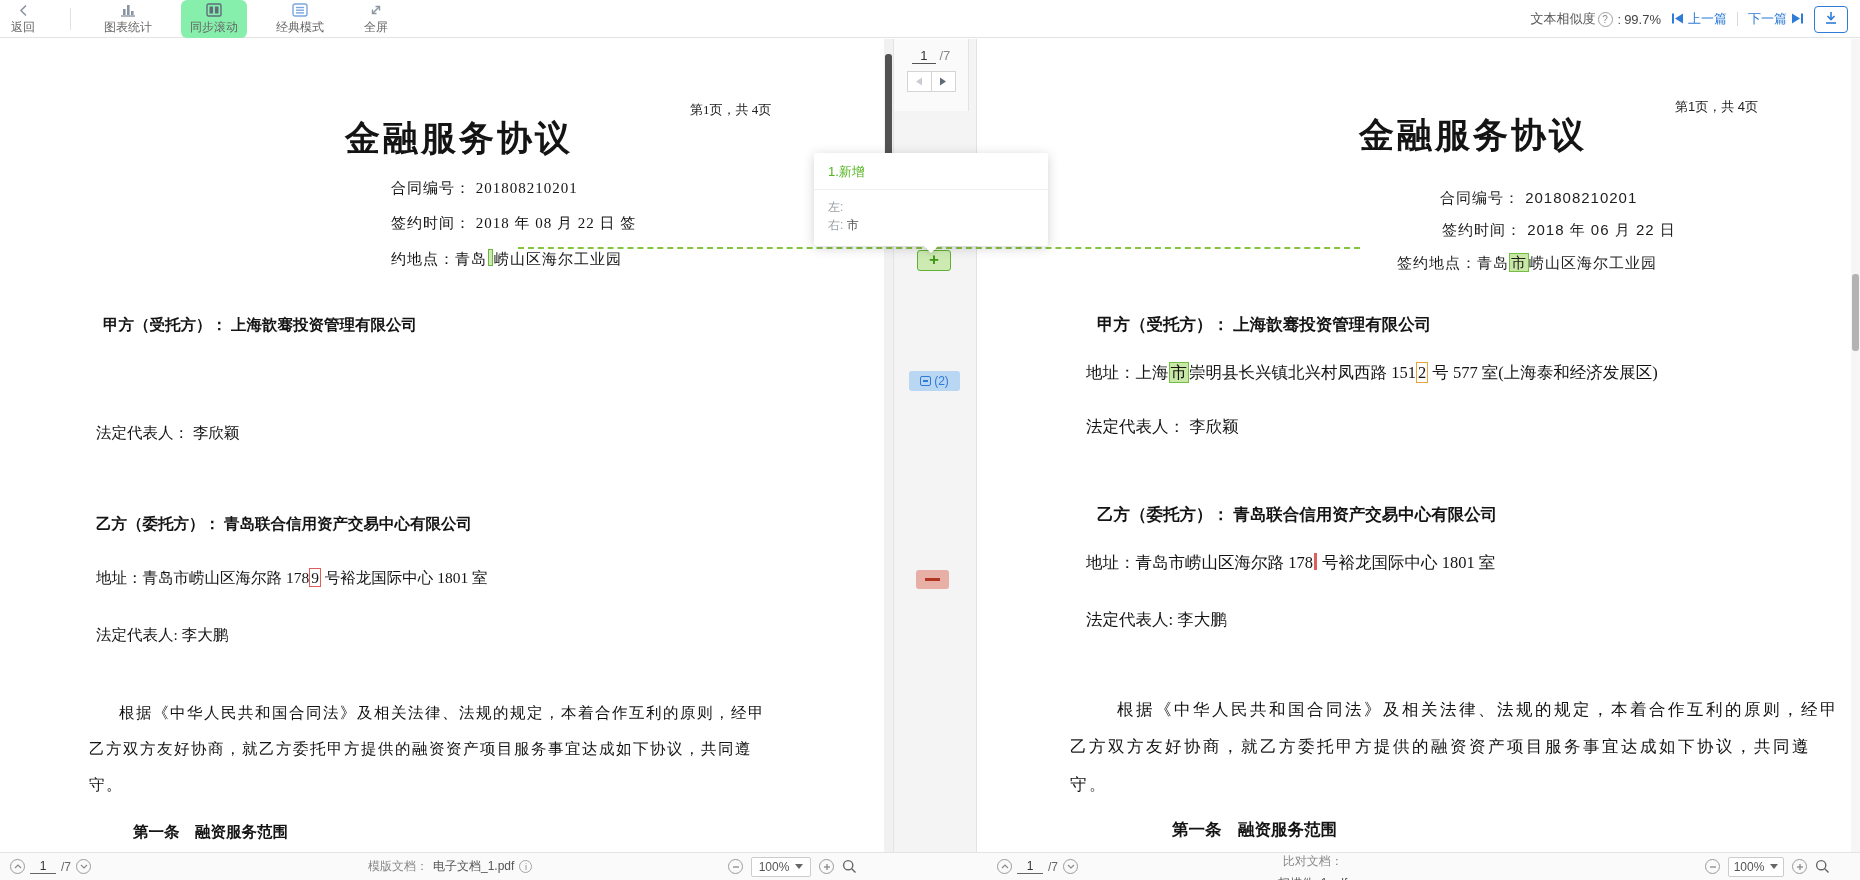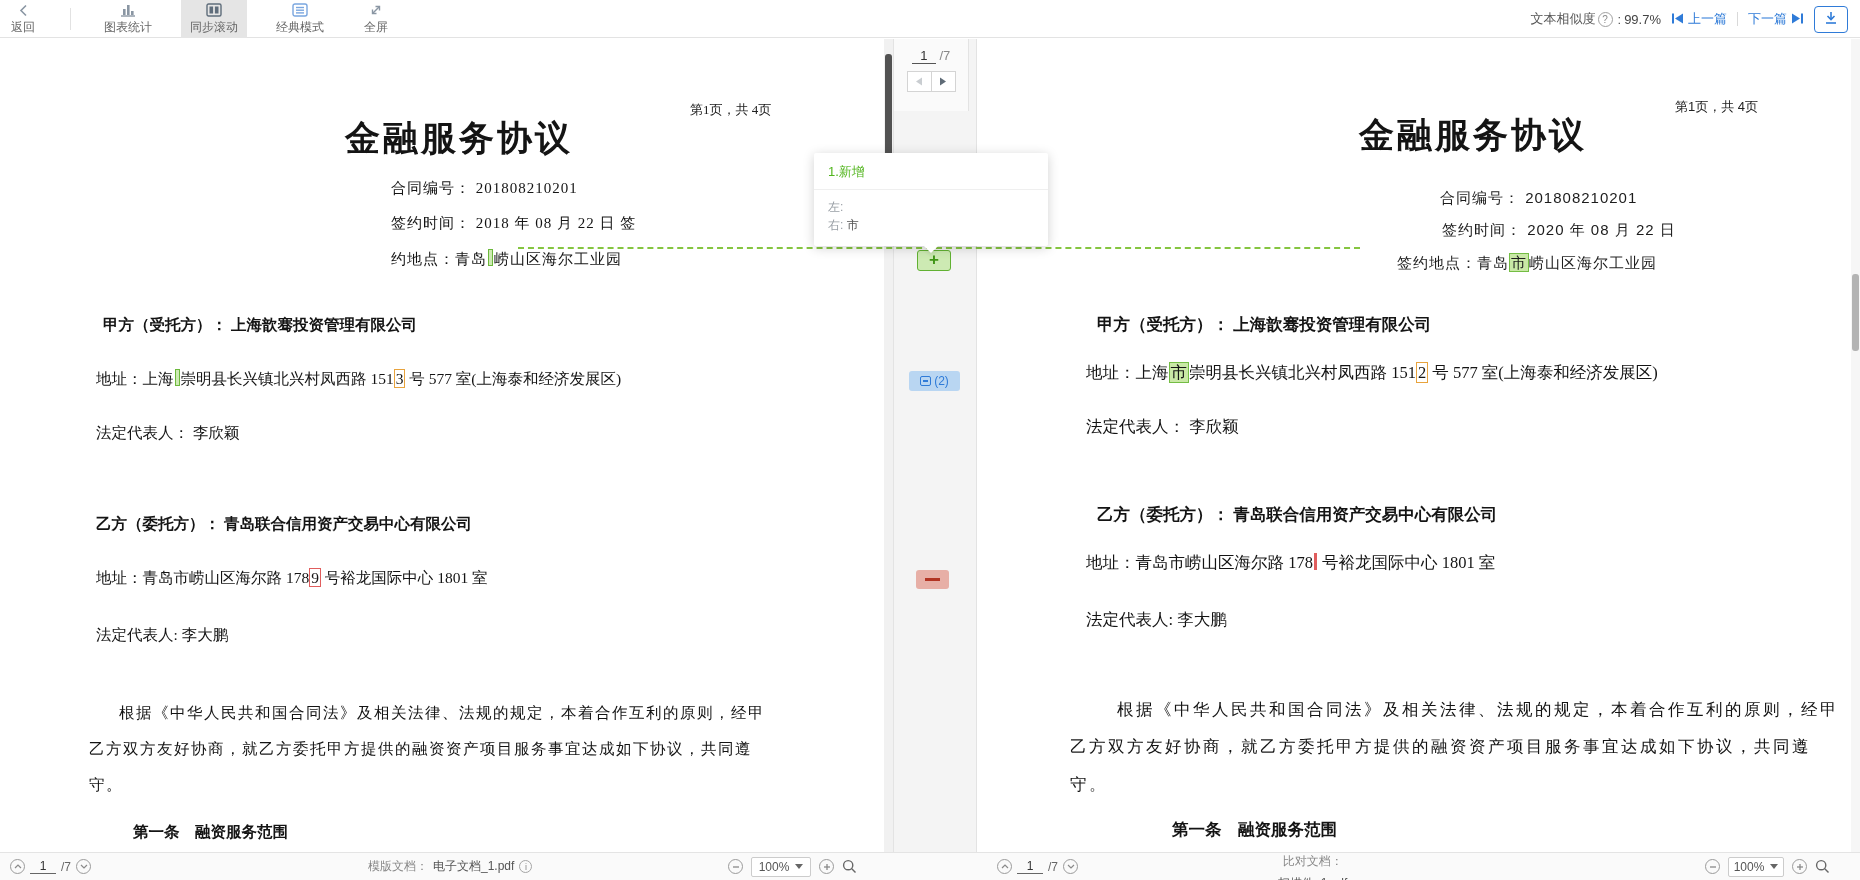--- a/index.html
+++ b/index.html
@@ -5,21 +5,21 @@
   * { margin:0; padding:0; box-sizing:border-box; }
   html,body { width:1860px; height:880px; overflow:hidden; background:#fff;
               font-family:"Liberation Sans", sans-serif; }
 
   
   .toolbar { position:absolute; top:0; left:0; right:0; height:38px; background:#fff;
              border-bottom:1px solid #e3e3e3; z-index:20; }
   .tb-left { position:absolute; left:0; top:0; height:38px; display:flex; align-items:stretch;gap:20px; }
   .tbtn { min-width:46px; padding:0 9px; display:flex; flex-direction:column; align-items:center;
           justify-content:center; gap:2px; font-size:12px; color:#666; cursor:pointer; }
-  .tbtn.active { background:#e5e5e5; }
+  .tbtn.active { background:#86efac;border-radius:6px; }
   .tbtn .ticon { height:15px; display:flex; align-items:flex-end; }
   .tb-divider { width:1px; height:22px; background:#e2e2e2; align-self:center; margin:0 4px; }
   .tb-right { position:absolute; right:12px; top:0; height:38px; display:flex; align-items:center;
               gap:10px; font-size:13px; color:#555; }
   .qcircle { width:15px; height:15px; border:1px solid #a0a0a0; border-radius:50%; color:#8a8a8a;
              font-size:10px; display:inline-flex; align-items:center; justify-content:center; margin:0 2px; }
   .navlink { color:#2f7bd8; display:flex; align-items:center; gap:4px; cursor:pointer; }
   .vdiv { width:1px; height:14px; background:#d9d9d9; }
   .dlbtn { width:34px; height:27px; border:1px solid #2f7bd8; border-radius:4px; display:flex;
            align-items:center; justify-content:center; cursor:pointer; background:#fff; }
@@ -207,23 +207,20 @@
 
   <div class="pane-left">
     <div class="dline pghdr" style="left:690px; top:62px;">第1页，共 4页</div>
     <div class="dline doc-title" style="left:345px; top:76px;">金融服务协议</div>
     <div class="dline meta-l" style="left:391px; top:140px;">合同编号： 201808210201</div>
     <div class="dline meta-l" style="left:391px; top:175px;">签约时间： 2018 年 08 月 22 日 签</div>
     <div class="dline meta-l" style="left:391px; top:210px;">
       <span>约地点：青岛</span><span class="ins-caret"></span><span>崂山区海尔工业园</span>
     </div>
     <div class="dline b" style="left:103px; top:276px;">甲方（受托方）： 上海歆骞投资管理有限公司</div>
-    <div class="dline" style="left:96px; top:330px;">
-      <span>地址：上海</span><span class="ins-caret"></span><span>崇明县长兴镇北兴村凤西路 151</span><span class="box-mod">3</span><span> 号 577 室(上海泰和经济发展区)</span>
-    </div>
     <div class="dline" style="left:96px; top:384px;">法定代表人： 李欣颖</div>
     <div class="dline b" style="left:96px; top:475px;">乙方（委托方）： 青岛联合信用资产交易中心有限公司</div>
     <div class="dline" style="left:96px; top:529px;">
       <span>地址：青岛市崂山区海尔路 178</span><span class="box-del">9</span><span> 号裕龙国际中心 1801 室</span>
     </div>
     <div class="dline" style="left:96px; top:586px;">法定代表人: 李大鹏</div>
     <div class="dline para-l" style="left:119px; top:664px;">根据《中华人民共和国合同法》及相关法律、法规的规定，本着合作互利的原则，经甲</div>
     <div class="dline para-l" style="left:89px; top:700px;">乙方双方友好协商，就乙方委托甲方提供的融资资产项目服务事宜达成如下协议，共同遵</div>
     <div class="dline para-l" style="left:89px; top:736px;">守。</div>
     <div class="dline b" style="left:133px; top:783px;">第一条　融资服务范围</div>
@@ -277,21 +274,21 @@
         <span class="tt-val">市</span>
       </div>
     </div>
     <div class="tt-arrow"></div>
   </div>
 
   <div class="pane-right">
     <div class="dline pghdr" style="left:698px; top:59px; font-family:'Liberation Sans',sans-serif;">第1页，共 4页</div>
     <div class="dline doc-title" style="left:382px; top:73px;">金融服务协议</div>
     <div class="dline meta-r" style="left:463px; top:150px;">合同编号： 201808210201</div>
-    <div class="dline meta-r" style="left:465px; top:182px;">签约时间： 2020 年 08 月 22 日</div>
+    <div class="dline meta-r" style="left:465px; top:182px;">签约时间： 2018 年 06 月 22 日</div>
     <div class="dline meta-r" style="left:420px; top:215px;">
       <span>签约地点：青岛</span><span class="box-ins">市</span><span>崂山区海尔工业园</span>
     </div>
     <div class="dline rtxt b" style="left:120px; top:275px;">甲方（受托方）： 上海歆骞投资管理有限公司</div>
     <div class="dline rtxt" style="left:109px; top:323px;">
       <span>地址：上海</span><span class="box-ins">市</span><span>崇明县长兴镇北兴村凤西路 151</span><span class="box-mod">2</span><span> 号 577 室(上海泰和经济发展区)</span>
     </div>
     <div class="dline rtxt" style="left:109px; top:377px;">法定代表人： 李欣颖</div>
     <div class="dline rtxt b" style="left:120px; top:465px;">乙方（委托方）： 青岛联合信用资产交易中心有限公司</div>
     <div class="dline rtxt" style="left:109px; top:513px;">

